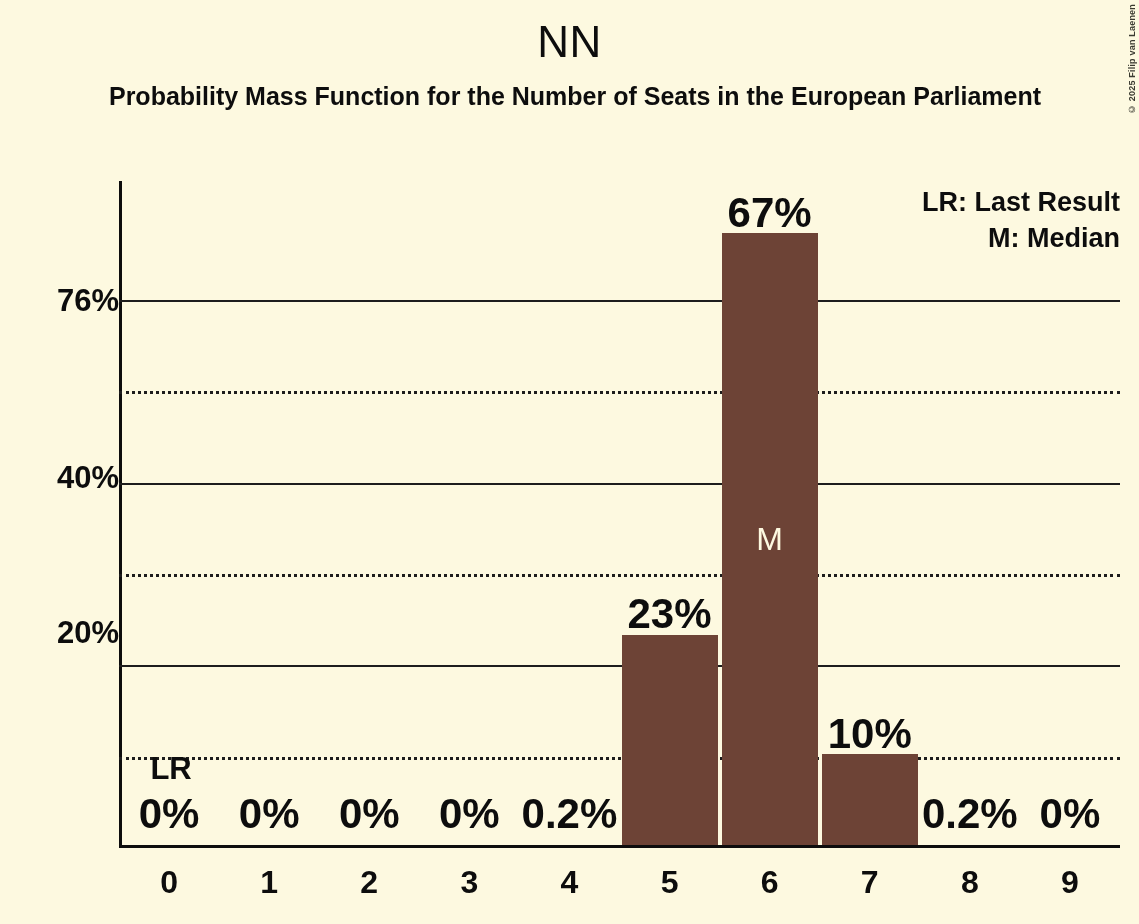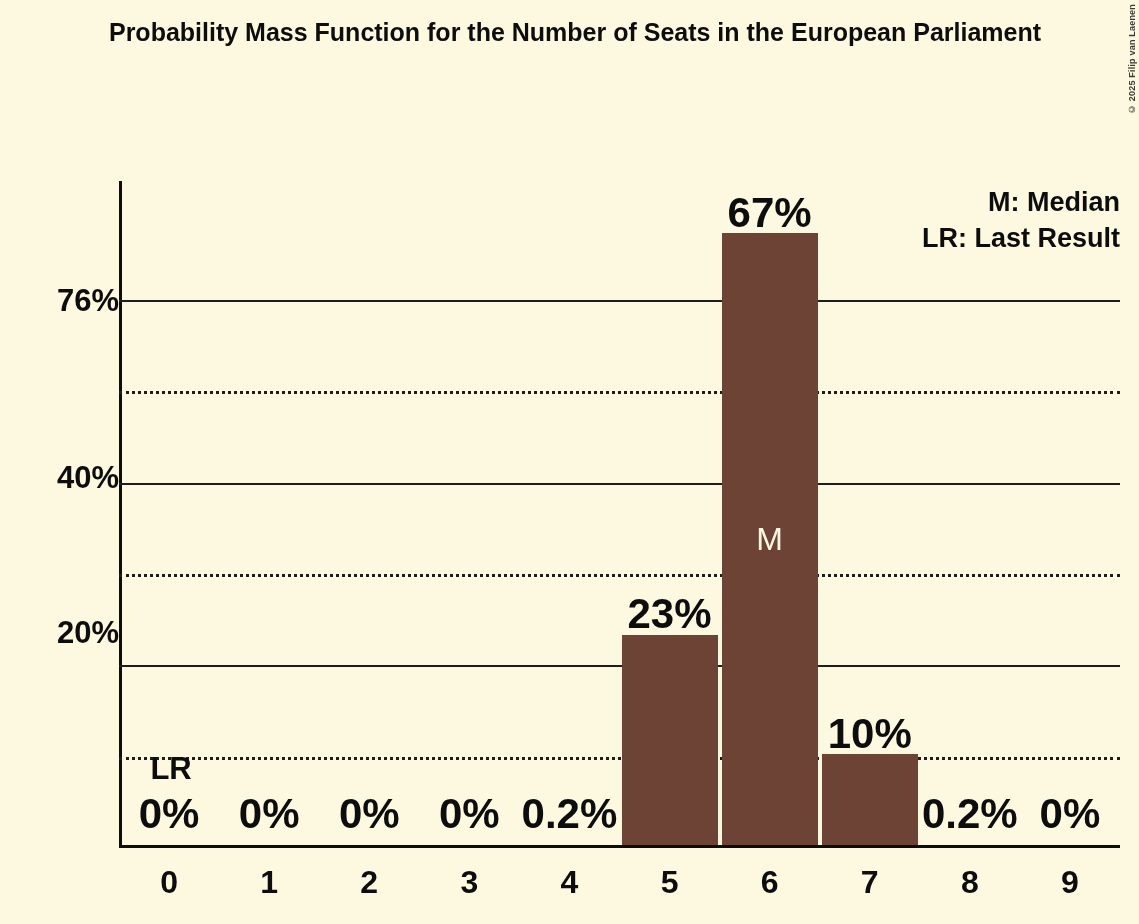--- a/index.html
+++ b/index.html
@@ -172,28 +172,29 @@
     font-weight: 700;
     text-align: center;
     line-height: 1;
     transform: translateX(-50%);
   }
 </style>
 </head>
 <body>
 
 <div id="chart-header">
+  <h1 id="chart-title">NN</h1>
   <div id="chart-subtitle">Probability Mass Function for the Number of Seats in the European Parliament</div>
 </div>
 
 <div id="copyright">© 2025 Filip van Laenen</div>
 
 <div id="legend">
+  <div class="legend-entry">LR: Last Result</div>
   <div class="legend-entry">M: Median</div>
-  <div class="legend-entry">LR: Last Result</div>
 </div>
 
 <div id="plot-frame">
   <div id="y-axis-line"></div>
   <div id="x-axis-line"></div>
   <div id="gridlines">
       <div class="gridline solid" style="top: 484.26px;"></div>
       <div class="gridline solid" style="top: 301.521px;"></div>
       <div class="gridline solid" style="top: 118.781px;"></div>
       <div class="gridline dotted" style="top: 575.63px;"></div>

